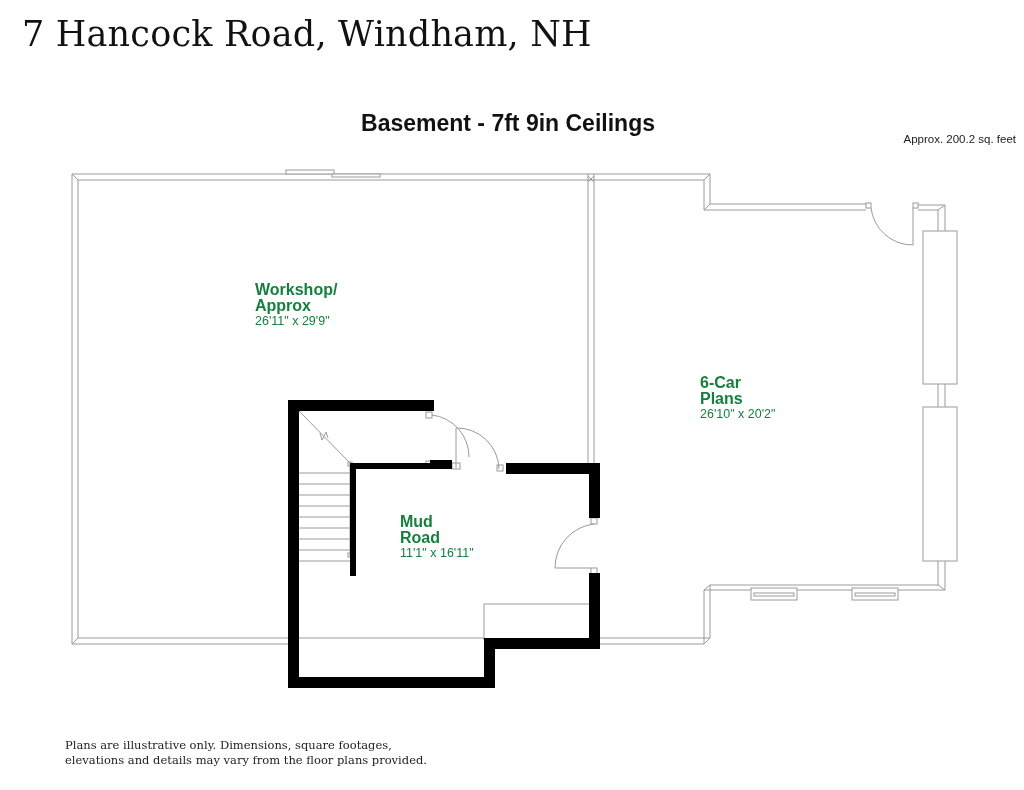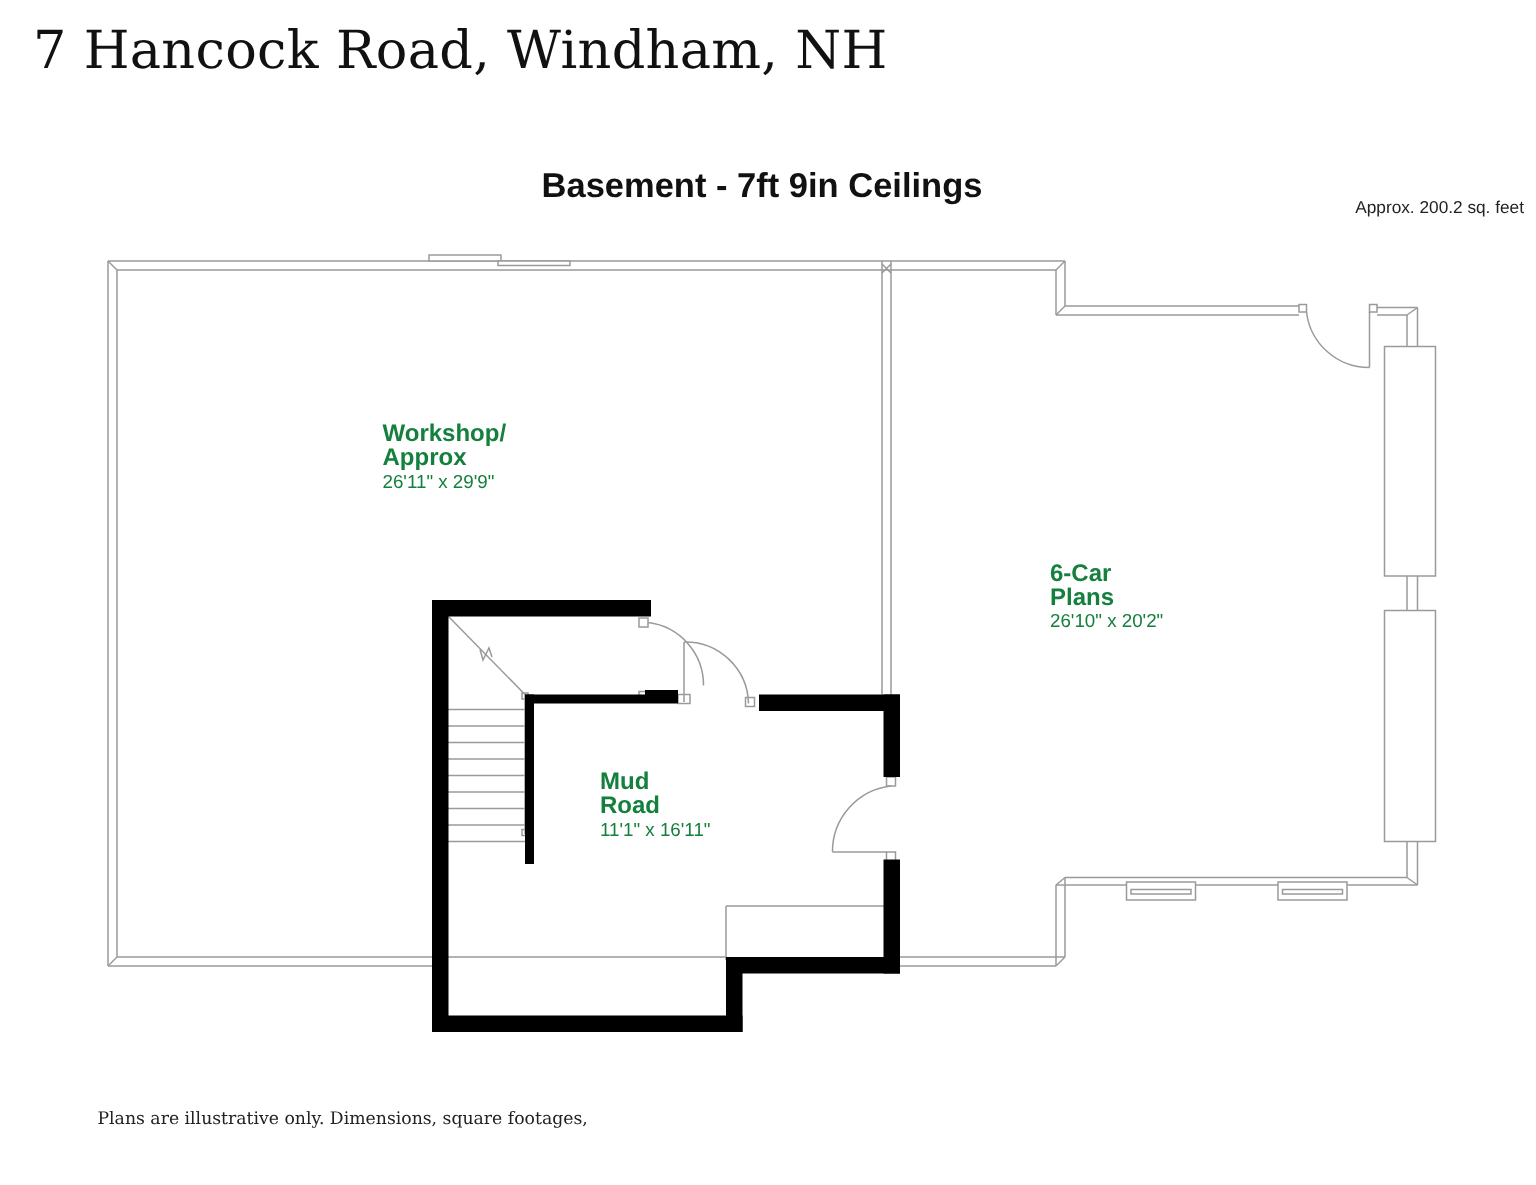--- a/index.html
+++ b/index.html
@@ -164,13 +164,14 @@
 </div>
 
 <div class="room-label" style="left:400px; top:514px; width:120px;">
   <span class="name">Mud</span>
   <span class="name">Road</span>
   <span class="dims">11'1" x 16'11"</span>
 </div>
 
 <div class="disclaimer">
   <div>Plans are illustrative only. Dimensions, square footages,</div>
+  <div>elevations and details may vary from the floor plans provided.</div>
 </div>
 
 </body></html>

